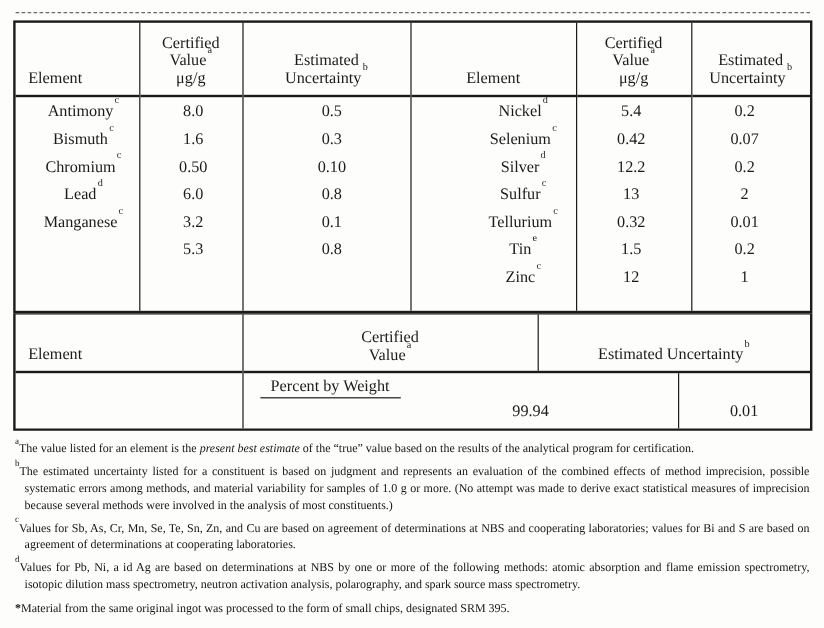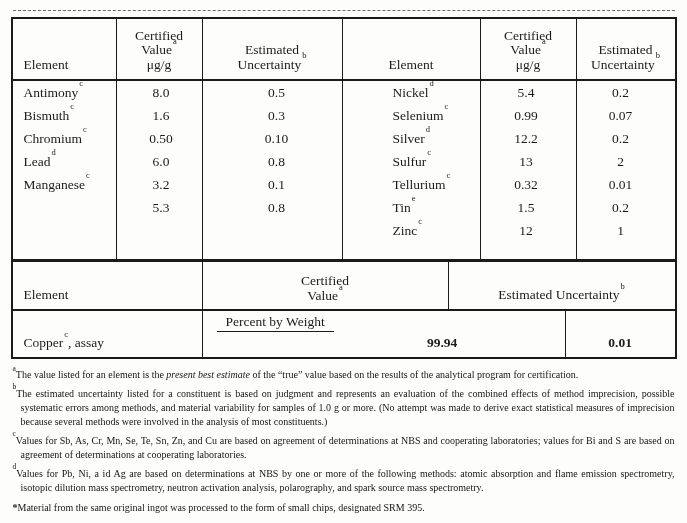--- a/index.html
+++ b/index.html
@@ -30,21 +30,21 @@
     height:62px;
     border-bottom:2px solid #1b1b1b;
     box-sizing:border-box;
     display:flex;flex-direction:column;justify-content:flex-end;
     padding-bottom:7px;
     line-height:14.5px;
   }
   .head.left{padding-left:11px;}
   .head.center{align-items:center;text-align:center;}
   .cell{height:23px;display:flex;align-items:center;box-sizing:border-box;padding-left:16px;}
-  .cell.name{padding-left:11px;}
+  .cell.name{padding-left:11px;justify-content:center;}
   .c4 .cell.name{padding-left:50px;}
   .cell.num{justify-content:center;}
   .c2 .cell.num{padding-right:12px;}
   .c3 .cell.num{padding-right:32px;margin-left:25px;}
   .c5 .cell.num{padding-right:20px;}
   .c6 .cell.num{padding-right:26px;}
   sup.fnm{
     font-size:8.5px;
     position:relative;top:-5px;margin-left:1px;
     line-height:0;
@@ -72,21 +72,21 @@
     padding-bottom:6px;line-height:15px;
   }
   .hr-unc{flex:1;display:flex;align-items:flex-end;justify-content:center;padding-bottom:6px;}
   .bodyarea{flex:1;display:flex;}
   .pbw-row{height:21px;display:flex;justify-content:center;align-items:flex-end;}
   .pbw{
     border-bottom:1.5px solid #1b1b1b;
     padding:0 9px 1px 9px;
     transform:translateX(14px);
   }
-  .valrow{flex:1;display:flex;font-weight:bold;}
+  .valrow{flex:1;display:flex;}
   .val-cert{width:246px;border-right:1.5px solid #1b1b1b;box-sizing:border-box;
     display:flex;justify-content:center;align-items:flex-end;padding-bottom:6px;}
   .val-unc{flex:1;display:flex;justify-content:center;align-items:flex-end;padding-bottom:6px;}
   
   .fns{margin-top:9px;padding:0 2px;}
   .fn{
     font-size:10px;
     line-height:14.2px;
     text-align:justify;
     padding-left:8px;text-indent:-8px;
@@ -182,21 +182,21 @@
         </div>
     </div>
 
     <div class="col c5 vr">
       <div class="head center">
         <span>Certified</span>
         <span><span>Value</span><sup class="fnm">a</sup></span>
         <span>μg/g</span>
       </div>
       <div class="cell num">5.4</div>
-      <div class="cell num">0.99</div>
+      <div class="cell num">0.42</div>
       <div class="cell num">12.2</div>
       <div class="cell num">13</div>
       <div class="cell num">0.32</div>
       <div class="cell num">1.5</div>
       <div class="cell num">12</div>
     </div>
 
     <div class="col c6">
       <div class="head center">
         <span>Estimated</span>
@@ -210,23 +210,20 @@
       <div class="cell num">0.2</div>
       <div class="cell num">1</div>
     </div>
   </div>
 
   <div class="t2">
     <div class="ecol">
       <div class="head2">
         <span>Element</span>
       </div>
-      <div class="ebody">
-        <span><span>Copper</span><sup class="fnm">c</sup><span>, assay</span></span>
-      </div>
     </div>
     <div class="right">
       <div class="headrow">
         <div class="hr-cert">
           <span>Certified</span>
           <span><span>Value</span><sup class="fnm">a</sup></span>
         </div>
         <div class="hr-unc">
           <span><span>Estimated Uncertainty</span><sup class="fnm">b</sup></span>
         </div>

